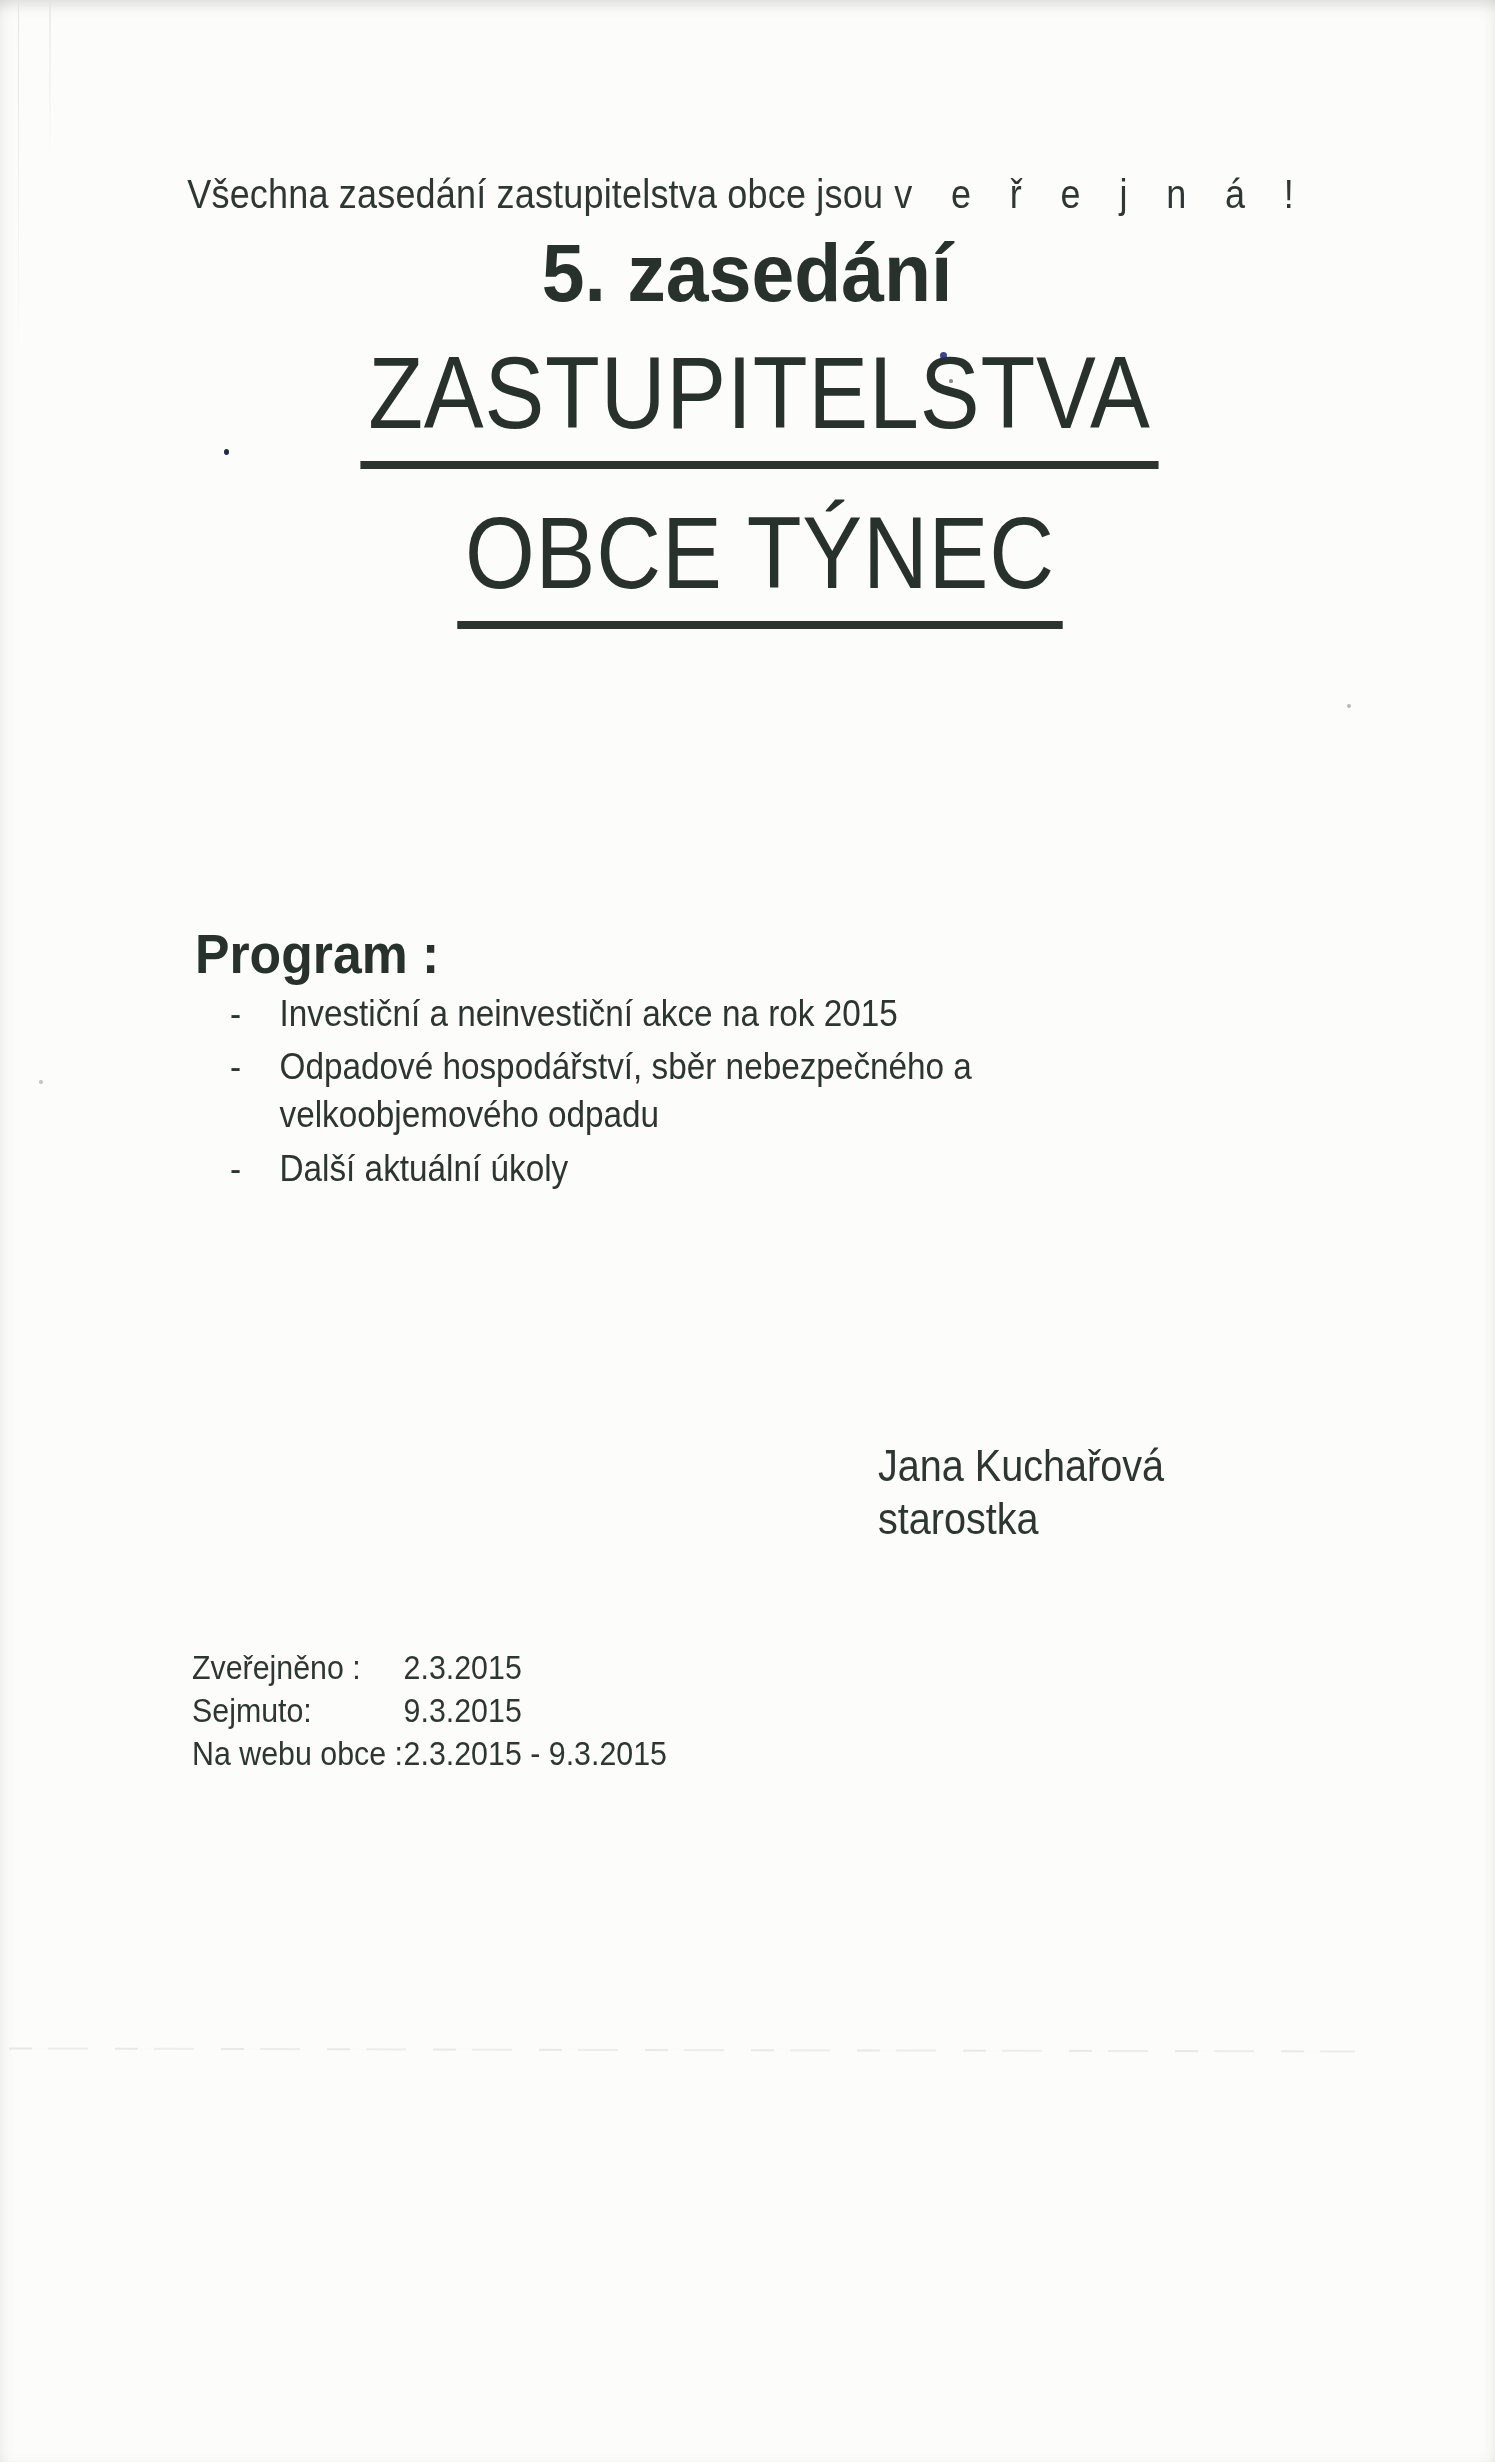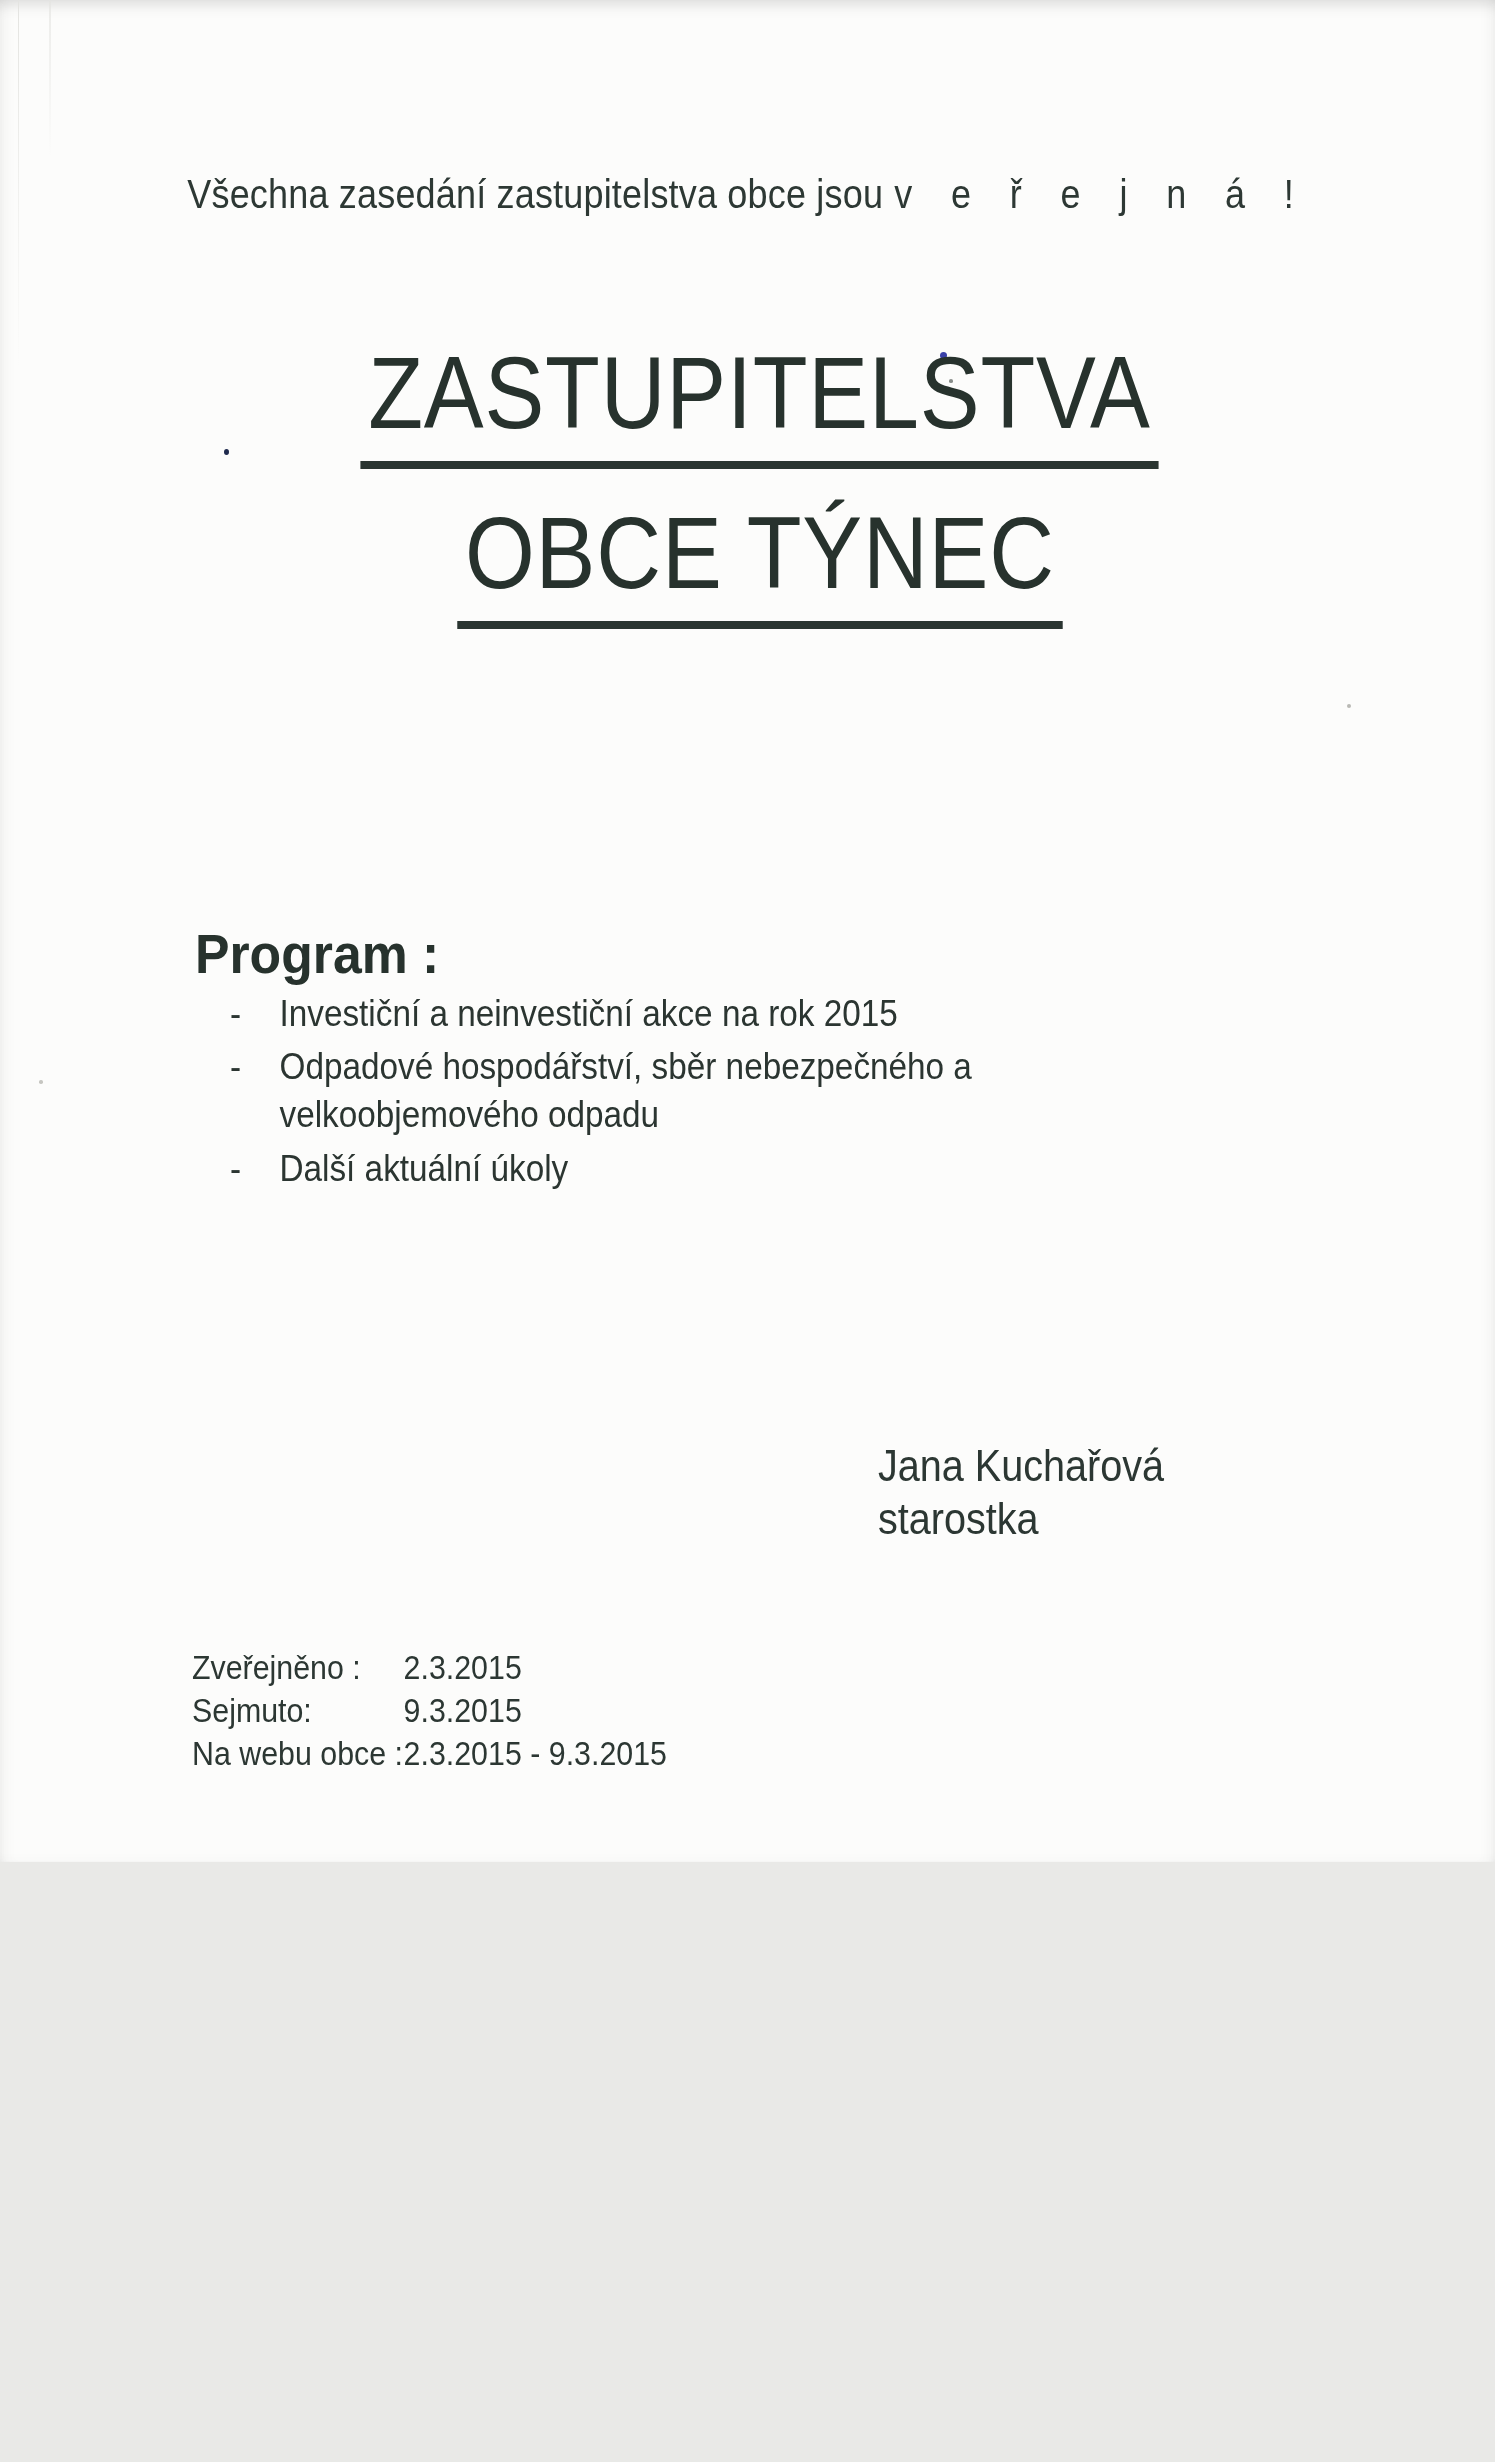--- a/index.html
+++ b/index.html
@@ -3,21 +3,21 @@
 <meta charset="utf-8">
 <style>
   html, body {
     margin: 0;
     padding: 0;
     background: #e9e9e7;
   }
   .page {
     position: relative;
     width: 1495px;
-    height: 1862px;
+    height: 2462px;
     margin: 0 auto;
     background: #fcfcfb;
     overflow: hidden;
     font-family: "Liberation Sans", sans-serif;
     color: #2b3531;
     box-shadow:
       inset 0 14px 12.3px -8.8px rgba(90,90,88,0.18),
       inset 12.3px 0 14px -10.6px rgba(90,90,88,0.10),
       inset -12.3px 0 14px -10.6px rgba(90,90,88,0.10),
       inset 0 -8.8px 12.3px -10.6px rgba(90,90,88,0.06);
@@ -164,20 +164,23 @@
   <div class="speck dark1"></div>
   <div class="speck gray1"></div>
   <div class="speck gray2"></div>
 
   <div class="center-line header-note">
     <span class="inner">
       <span>Všechna zasedání zastupitelstva obce jsou</span><span class="spaced">v e ř e j n á !</span>
     </span>
   </div>
 
+  <div class="center-line session-no">
+    <span class="inner">5. zasedání</span>
+  </div>
 
   <div class="title-block">
     <div class="title-row">
       <span class="doc-title">ZASTUPITELSTVA</span>
     </div>
     <div class="title-row">
       <span class="doc-title">OBCE TÝNEC</span>
     </div>
   </div>
 

